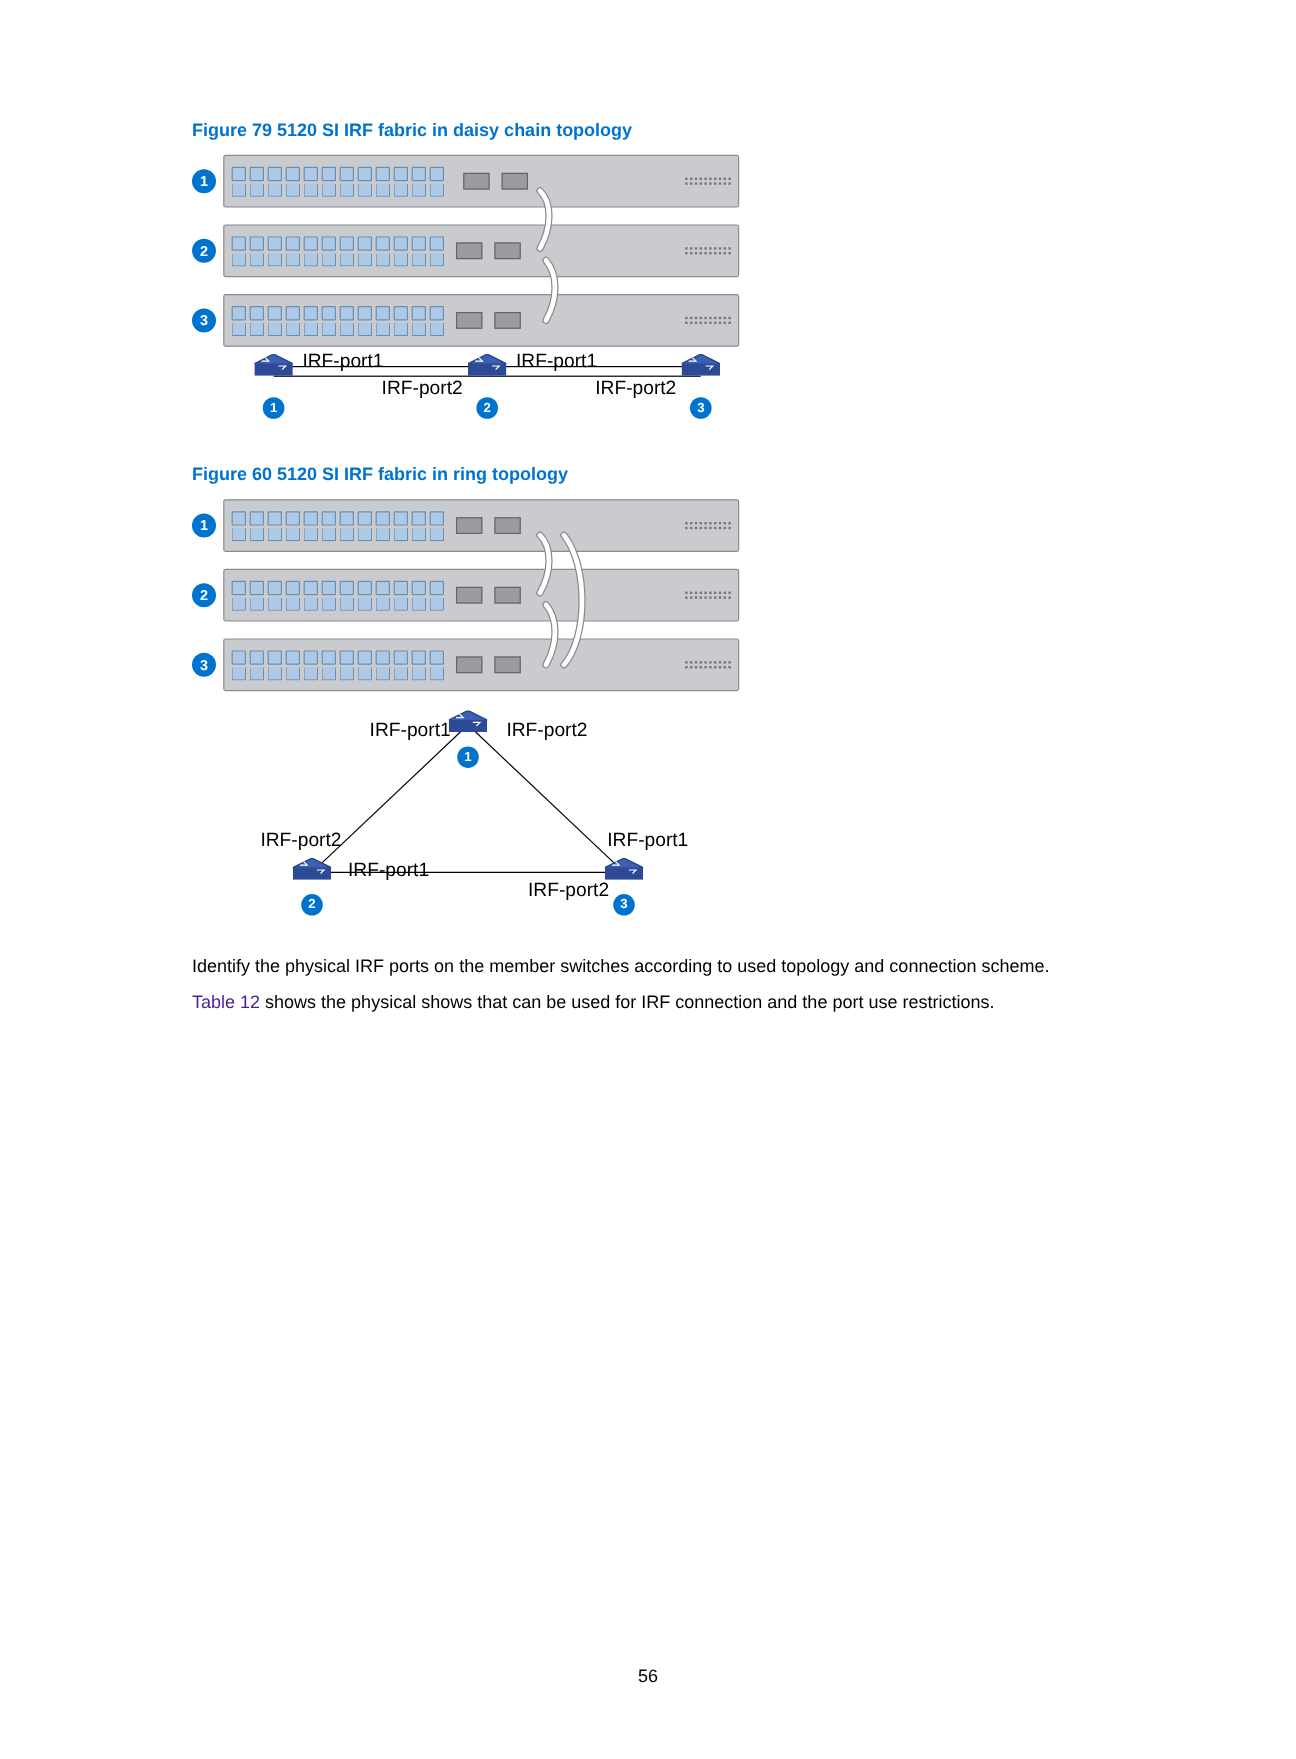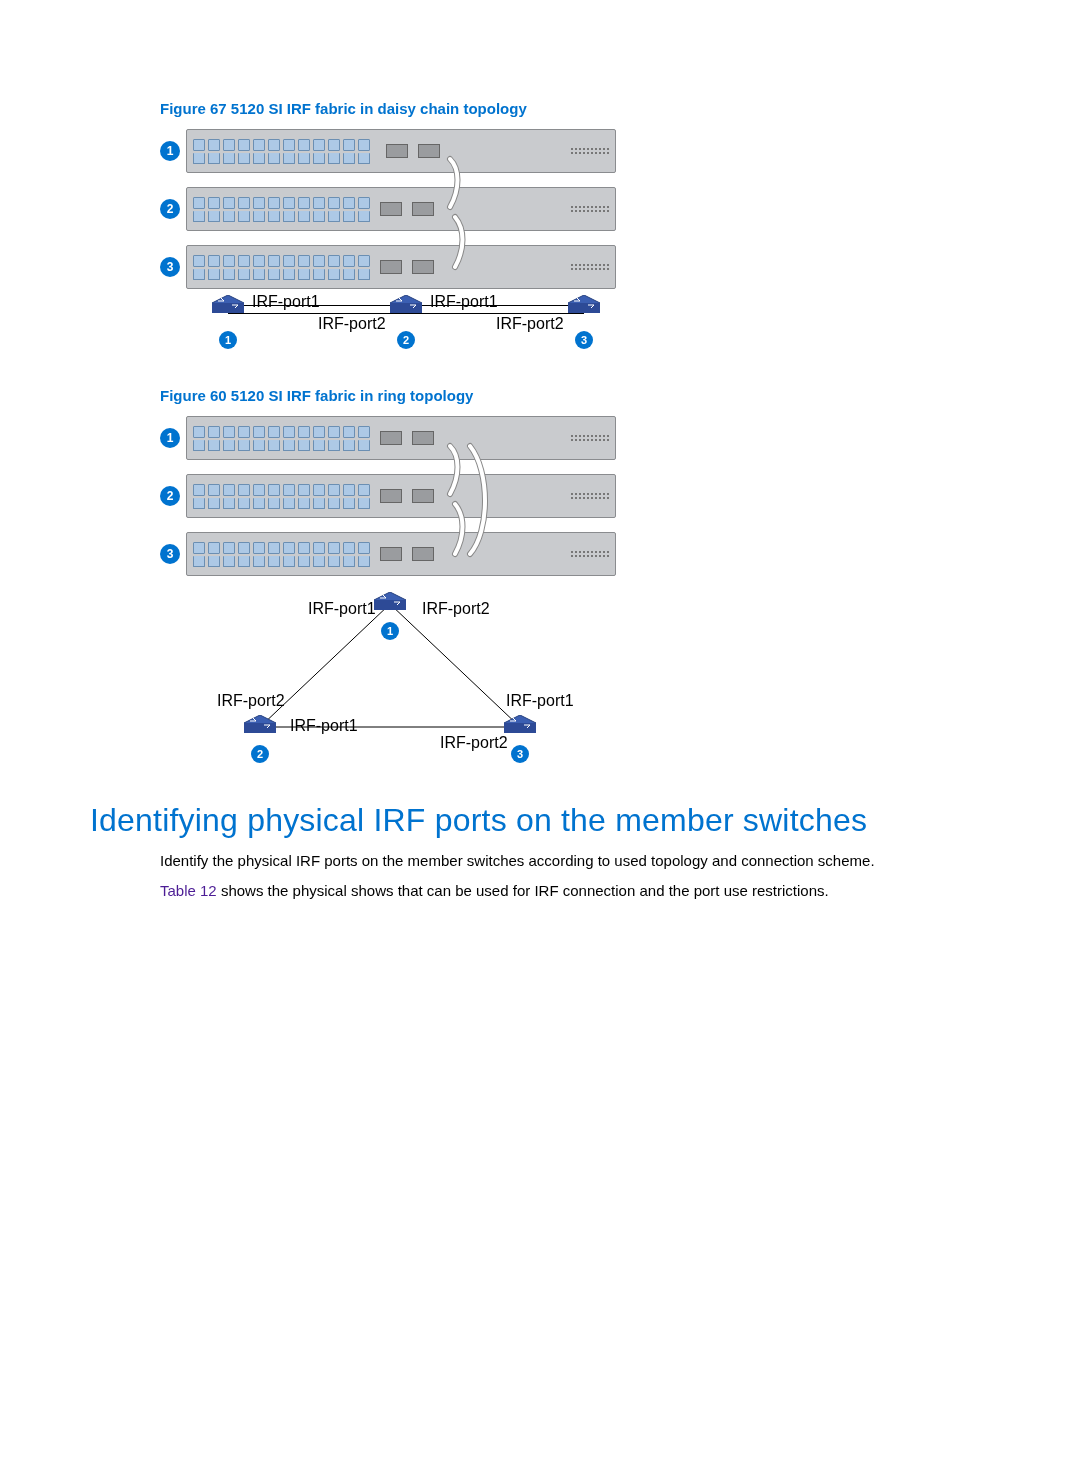--- a/index.html
+++ b/index.html
@@ -47,21 +47,21 @@
   .cable{position:absolute;pointer-events:none;}
   .cable path{fill:none;stroke:#fff;stroke-width:4;stroke-linecap:round;}
   .cable path.outline{stroke:#888;stroke-width:6;}
 </style>
 </head>
 <body>
 
 <div class="page">
   <div class="content">
 
-    <p class="fig-caption">Figure 67 5120 SI IRF fabric in daisy chain topology</p>
+    <p class="fig-caption">Figure 79 5120 SI IRF fabric in daisy chain topology</p>
 
     <div class="fig">
       <div class="stack" style="position:relative;">
 
         <div class="switch-row">
           <div class="badge">1</div>
           <div class="switch">
               <div class="ports">
                 <div class="port-group">
                   <div class="port-top"></div>
@@ -665,23 +665,23 @@
               <polyline points="20,10 26,10 23,13" stroke="#fff" fill="none" stroke-width="1"></polyline>
             </svg>
         </div>
 
         <div class="node-badge" style="left:221px;top:40px;">1</div>
         <div class="node-badge" style="left:91px;top:163px;">2</div>
         <div class="node-badge" style="left:351px;top:163px;">3</div>
       </div>
     </div>
 
-    <h2 class="section-heading">Identifying physical IRF ports on the member switches</h2>
 
     <p class="body-text">Identify the physical IRF ports on the member switches according to used topology and connection scheme.</p>
 
     <p class="body-text">
       <span class="link">Table 12</span><span> shows the physical shows that can be used for IRF connection and the port use restrictions.</span>
     </p>
 
   </div>
 
+  <div class="page-number">56</div>
 </div>
 
 </body></html>

